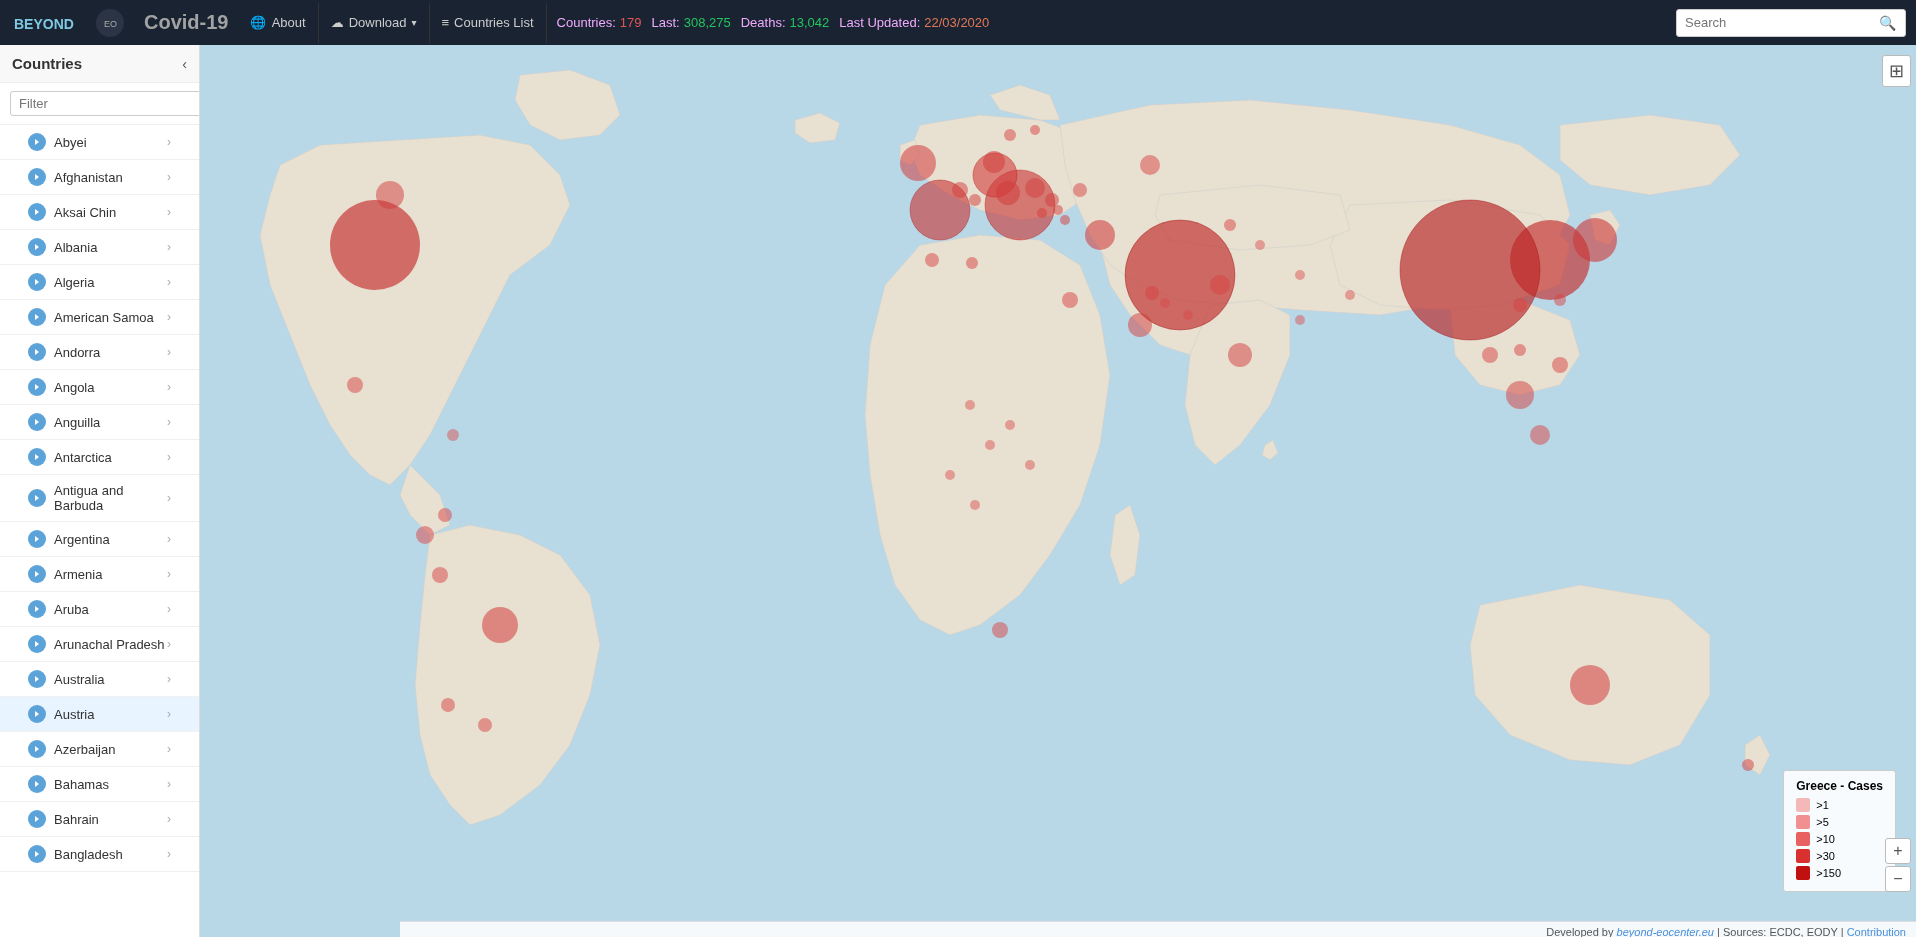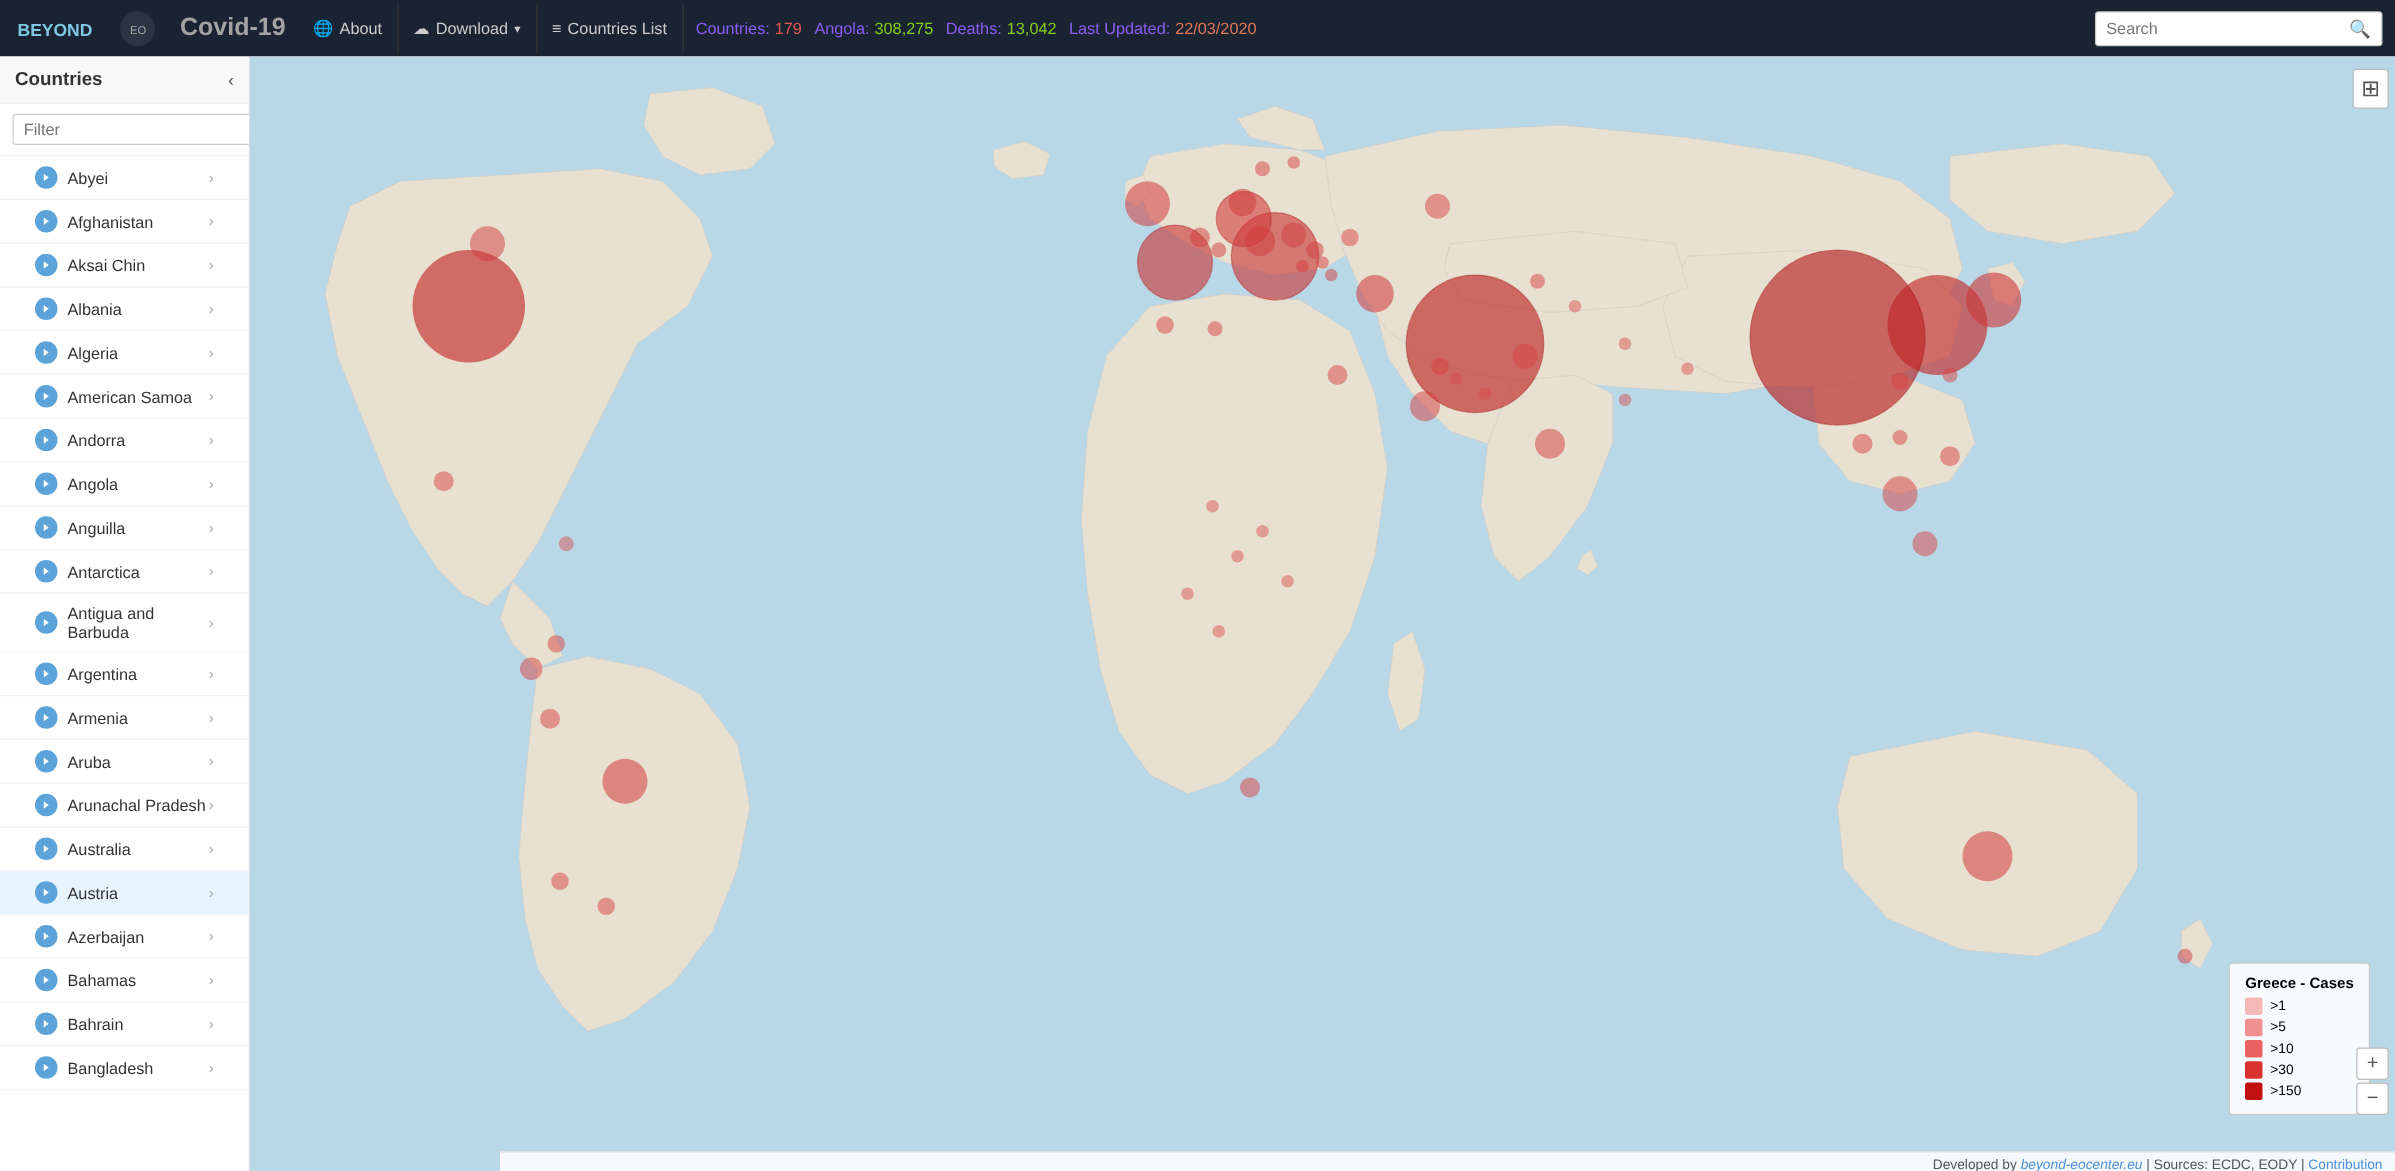--- a/index.html
+++ b/index.html
@@ -32,23 +32,23 @@
       font-size: 13px;
       padding: 0 12px;
       height: 40px;
       display: flex;
       align-items: center;
       gap: 5px;
       cursor: pointer;
       border-right: 1px solid #333;
       white-space: nowrap;
     }
-    .stat-label { color: #8b5cf6; font-size: 13px; }
+    .stat-label { color: #f0abfc; font-size: 13px; }
     .stat-val { font-size: 13px; }
-    .stat-val.red { color: #84cc16; }
+    .stat-val.red { color: #22c55e; }
     .stat-val.orange { color: #e07755; }
     .header-stats {
       display: flex;
       align-items: center;
       gap: 4px;
       padding: 0 10px;
       color: #ccc;
       font-size: 13px;
     }
     .search-box {
@@ -287,21 +287,21 @@
       <span style="font-size:10px;">▾</span>
     </div>
     <div class="nav-item">
       <span>≡</span>
       <span>Countries List</span>
     </div>
 
     <div class="header-stats">
       <span class="stat-label">Countries:</span>
       <span class="stat-val" style="color:#e05555;">179</span>
-      <span class="stat-label" style="margin-left:6px;">Angola:</span>
+      <span class="stat-label" style="margin-left:6px;">Last:</span>
       <span class="stat-val red">308,275</span>
       <span class="stat-label" style="margin-left:6px;">Deaths:</span>
       <span class="stat-val red">13,042</span>
       <span class="stat-label" style="margin-left:6px;">Last Updated:</span>
       <span class="stat-val orange">22/03/2020</span>
     </div>
   </div>
 
   <div class="search-box">
     <input type="text" placeholder="Search" style="">

